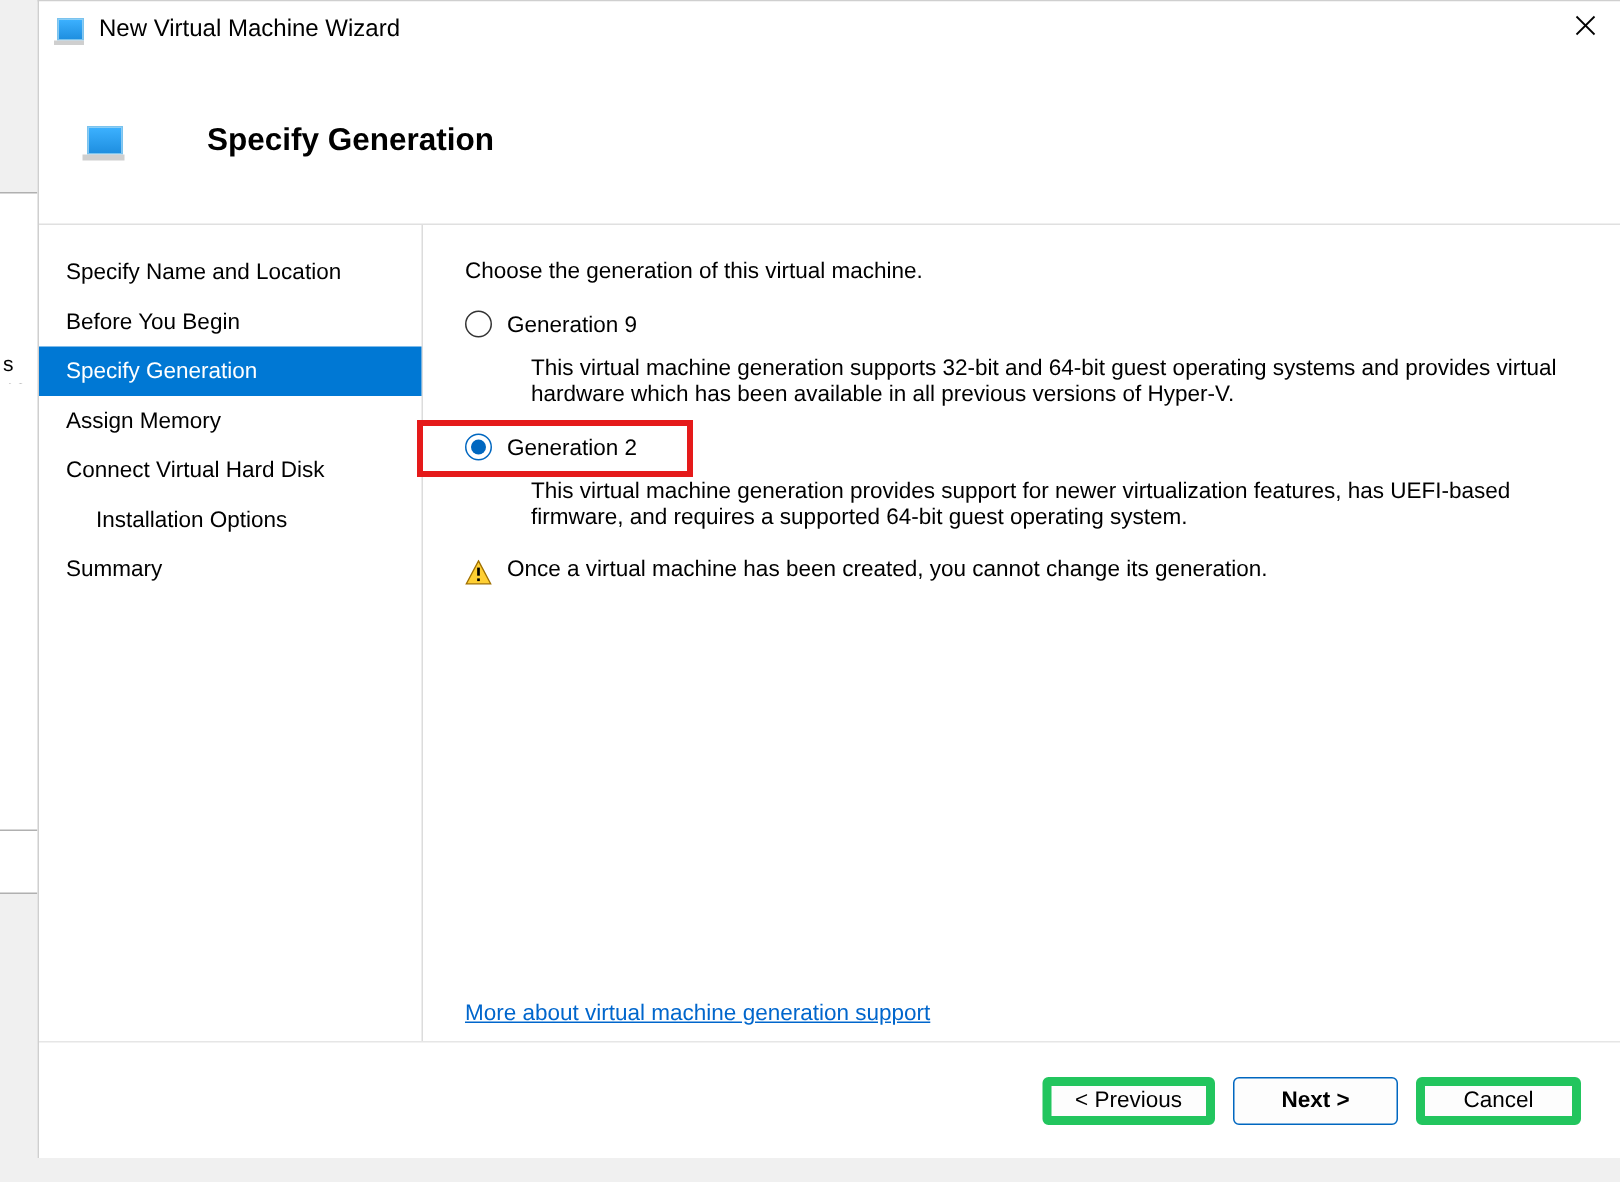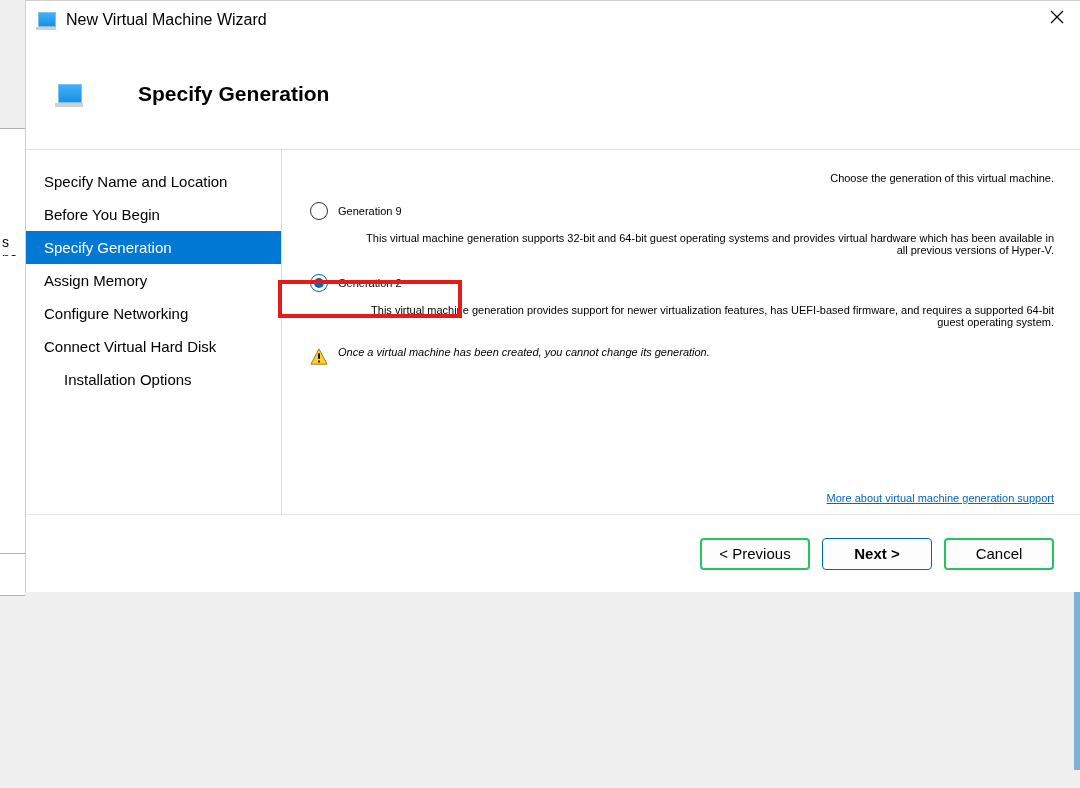--- a/index.html
+++ b/index.html
@@ -40,28 +40,27 @@
       background: #fff;
       overflow: hidden;
       padding: 2px;
     }
 
     .dialog {
       position: absolute;
       left: 25px;
       top: 0;
       width: 1055px;
-      height: 592px;
+      height: 772px;
       background: #fff;
       border: 1px solid #cfcfcf;
       border-right: none;
       border-bottom: none;
       display: flex;
       flex-direction: column;
-      text-align: right;
     }
 
     .titlebar {
       height: 37px;
       display: flex;
       align-items: center;
       padding: 0 8px;
       background: #fff;
       position: relative;
     }
@@ -169,21 +168,21 @@
     .sidebar li.indent {
       padding-left: 38px;
     }
 
     .content {
       flex: 1;
       padding: 22px 26px 10px 28px;
       position: relative;
       display: flex;
       flex-direction: column;
-      font-size: 11px;
+      font-size: 15px;
     }
 
     .instruction {
       margin-bottom: 14px;
     }
 
     .radio-row {
       display: flex;
       align-items: center;
       margin-bottom: 8px;
@@ -225,21 +224,20 @@
     .highlight-box {
       position: absolute;
       border: 4px solid #e51a1a;
       pointer-events: none;
     }
 
     .warning-row {
       display: flex;
       align-items: flex-start;
       margin-top: 4px;
-      font-style: italic;
     }
     .warning-icon {
       width: 18px;
       height: 18px;
       margin-right: 10px;
       flex-shrink: 0;
       margin-top: 2px;
     }
 
     .link-row {
@@ -258,21 +256,21 @@
       align-items: center;
       justify-content: flex-end;
       padding-right: 26px;
       gap: 12px;
       background: #fff;
     }
 
     .btn {
       min-width: 110px;
       height: 32px;
-      border: 2px solid #22c55e;
+      border: 6px solid #22c55e;
       border-radius: 4px;
       background: #fdfdfd;
       font-size: 15px;
       display: flex;
       align-items: center;
       justify-content: center;
       cursor: pointer;
       padding: 0 16px;
     }
     .btn.default {
@@ -328,27 +326,27 @@
         <li>
           <span>Before You Begin</span>
         </li>
         <li class="selected">
           <span>Specify Generation</span>
         </li>
         <li>
           <span>Assign Memory</span>
         </li>
         <li>
-          <span>Configure Networking</span>
-        </li>
-        <li>
           <span>Connect Virtual Hard Disk</span>
         </li>
         <li class="indent">
           <span>Installation Options</span>
+        </li>
+        <li>
+          <span>Summary</span>
         </li>
       </ul>
 
     <div class="content">
       <div class="instruction">Choose the generation of this virtual machine.</div>
 
       <div id="options-host">
           <div class="radio-row">
             <div class="radio"></div>
             <div class="radio-label">Generation 9</div>

